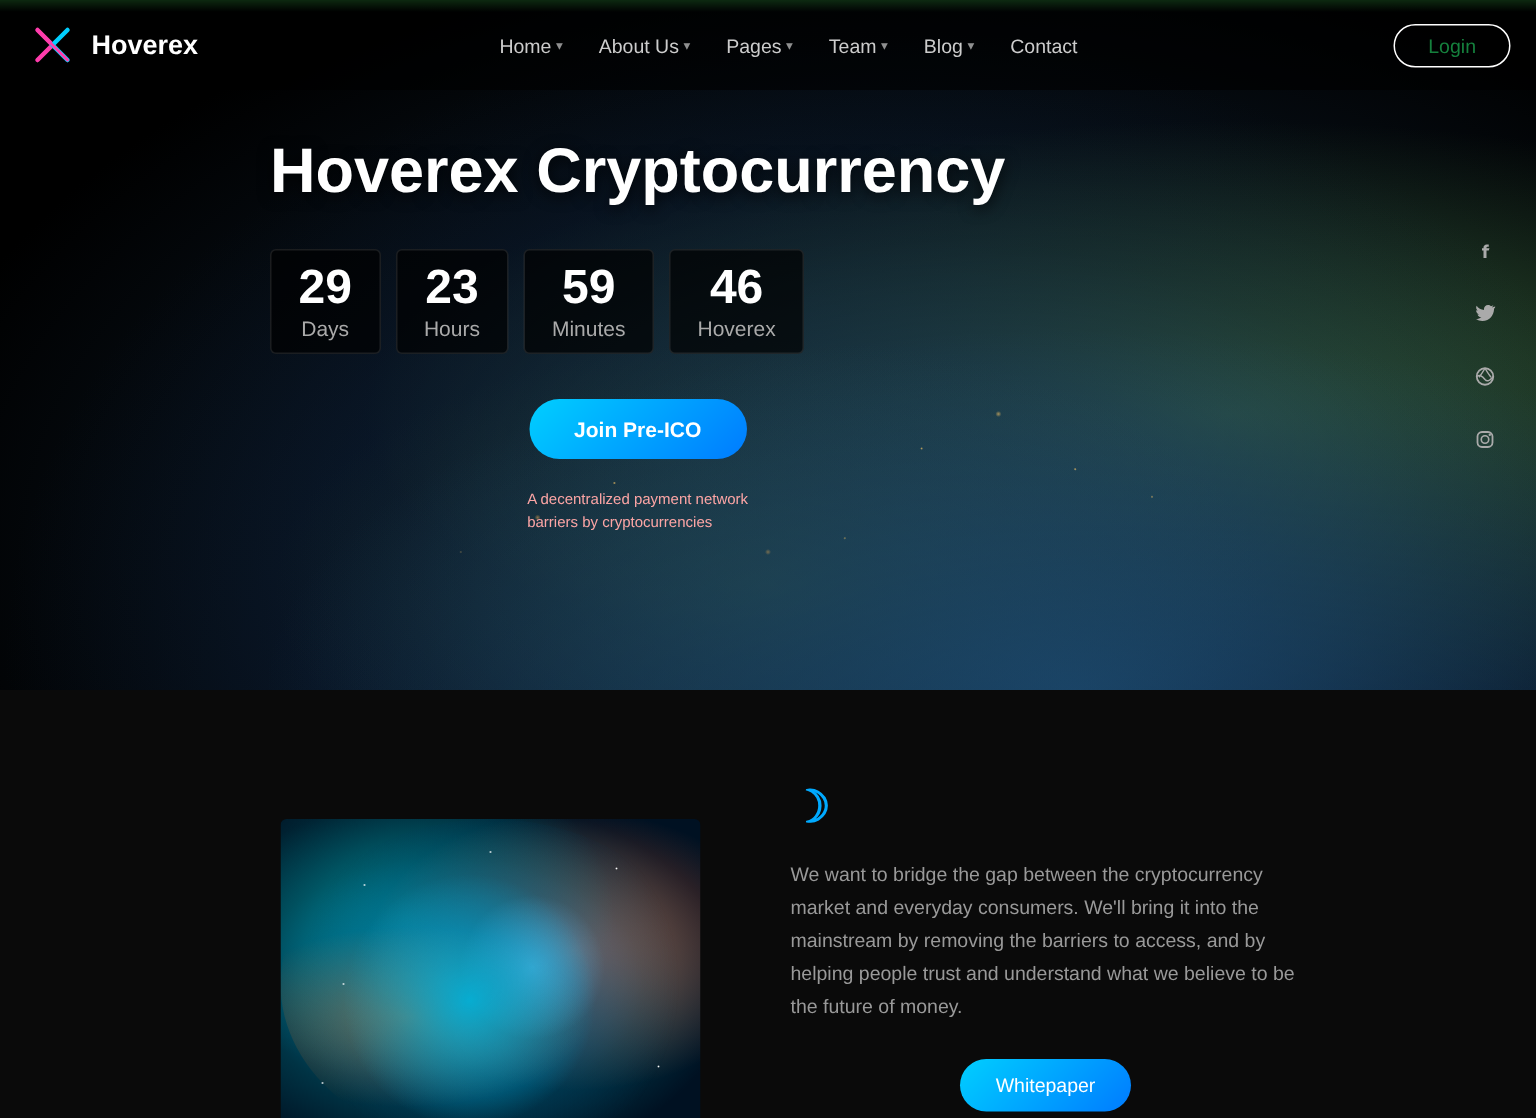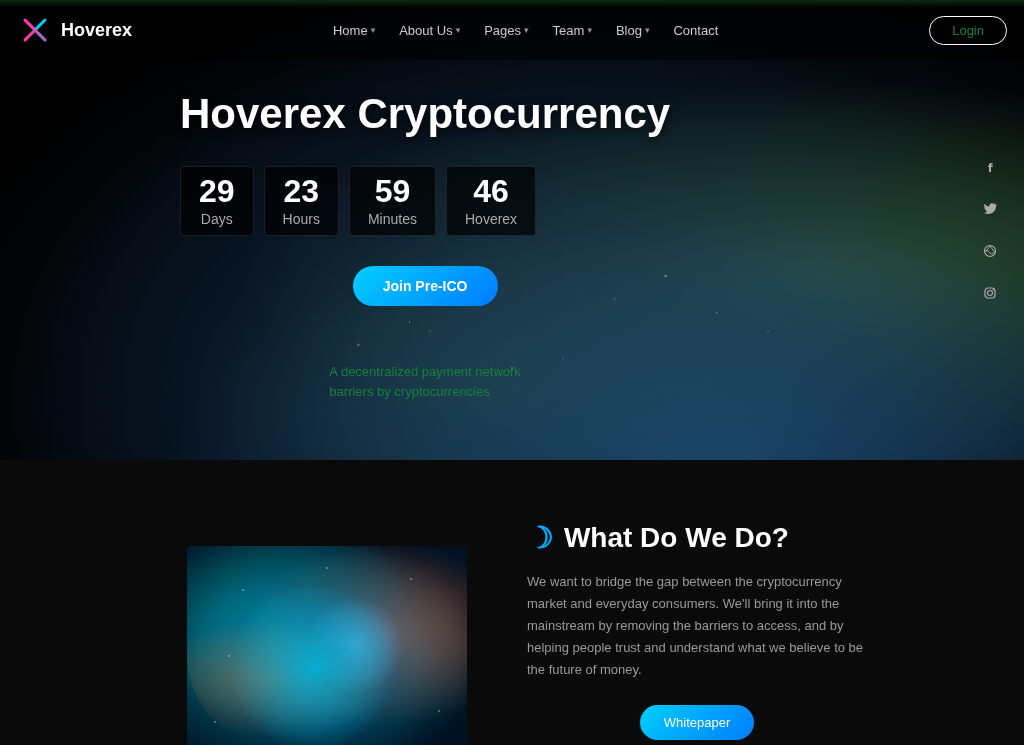--- a/index.html
+++ b/index.html
@@ -158,25 +158,24 @@
       border: none;
       border-radius: 25px;
       padding: 12px 30px;
       color: #fff;
       font-size: 14px;
       font-weight: 600;
       cursor: pointer;
       white-space: nowrap;
     }
     .hero-tagline {
-      color: #15803d;
-      font-size: 13px;
+      color: #fca5a5;
+      font-size: 10px;
       line-height: 1.5;
       max-width: 200px;
-      margin-top: 36px;
     }
 
     
     .social-sidebar {
       position: absolute;
       right: 20px;
       top: 50%;
       transform: translateY(-50%);
       z-index: 20;
       display: flex;
@@ -416,21 +415,20 @@
 
 <section class="section-two">
   <div class="nebula-image">
     <div class="nebula-inner"></div>
     <div class="nebula-stars"></div>
   </div>
 
   <div class="section-two-content">
     <h2 class="section-two-title">
       <span class="moon-icon">☽</span>
-      <span>What Do We Do?</span>
     </h2>
     <p class="section-two-text">We want to bridge the gap between the cryptocurrency market and everyday consumers. We'll bring it into the mainstream by removing the barriers to access, and by helping people trust and understand what we believe to be the future of money.</p>
     <div class="section-two-buttons">
       <button class="btn-whitepaper">Whitepaper</button>
       <button class="btn-play-video">Play Video</button>
     </div>
   </div>
 </section>
 
 </body></html>

